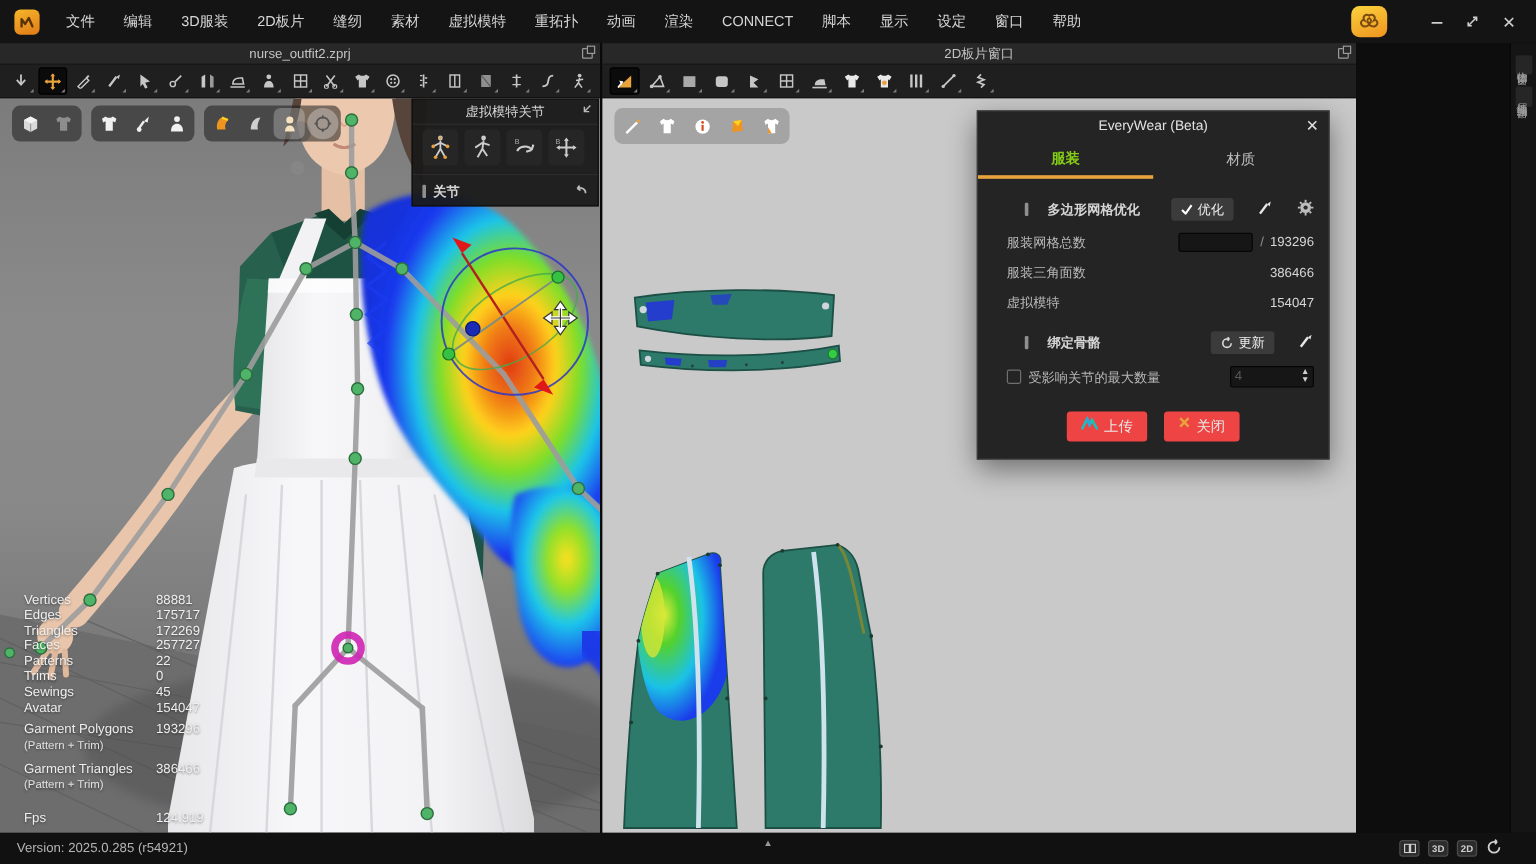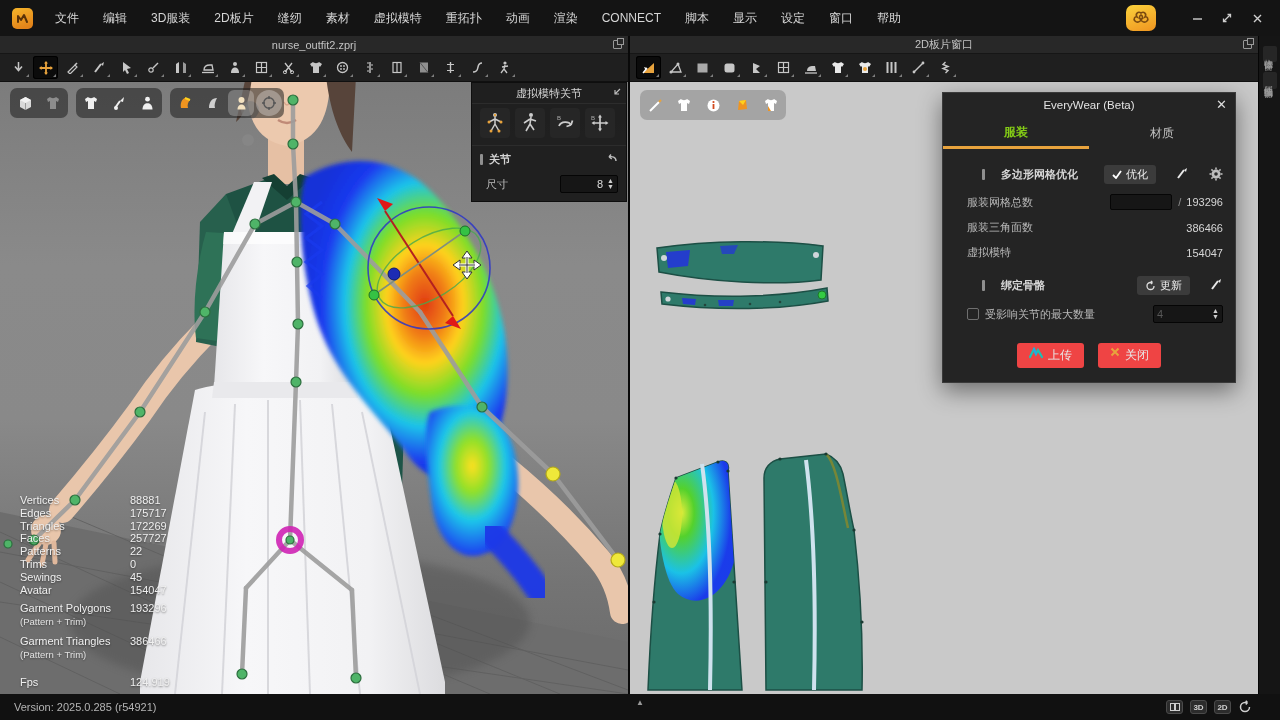--- a/index.html
+++ b/index.html
@@ -14,21 +14,21 @@
              background:linear-gradient(160deg,#f6b52a,#e07b17); display:flex; align-items:center; justify-content:center; }
   .menu-item { color:#d6d6d6; font-size:12px; padding:0 12px; height:36px; line-height:36px; cursor:default; }
   .mb-spacer { flex:1; }
   .brandicon { width:30px; height:26px; border-radius:7px; background:linear-gradient(160deg,#fbd23c,#ef9420);
                display:flex; align-items:center; justify-content:center; margin-right:26px; }
   .winctl { width:30px; height:36px; display:flex; align-items:center; justify-content:center; }
 
   
   .workspace { position:absolute; top:36px; left:0; right:0; bottom:26px; display:flex; }
   .pane { display:flex; flex-direction:column; background:#1d1d1d; }
-  .pane-left { width:628px; }
+  .pane-left { width:500px; }
   .vdiv { width:2px; background:#090909; }
   .pane-right { width:628px; }
   .pane-title { height:18px; background:#282828; color:#c3c3c3; font-size:11px; display:flex;
                 align-items:center; justify-content:center; position:relative; border-bottom:1px solid #161616; }
   .float-ico { position:absolute; right:6px; top:4px; width:9px; height:9px; border:1px solid #9a9a9a; border-radius:1px; }
   .float-ico::after { content:""; position:absolute; right:-3px; top:-3px; width:5px; height:5px; border:1px solid #9a9a9a; background:#282828; }
   .toolbar { height:28px; background:#1f1f1f; display:flex; align-items:center; padding:0 6px; gap:2px; border-bottom:1px solid #101010; }
   .ib { width:25px; height:23px; display:flex; align-items:center; justify-content:center; border-radius:3px; position:relative; cursor:pointer; }
   .ib::after { content:""; position:absolute; right:2px; bottom:2px; width:0; height:0;
                border-bottom:3px solid #7e7e7e; border-left:3px solid transparent; }
@@ -607,30 +607,20 @@
                 </svg>
               </div>
           </div>
           <div class="sec" style="border-top:1px solid #2c2c2c;">
             <span class="sec-bar"></span>
             <span class="sec-title">关节</span>
             <span><svg width="12" height="11" viewBox="0 0 12 11">
                   <path d="M10 8 C10 4 6 3 3 4 M3 4 L5 1.5 M3 4 L5.8 5.8" fill="none" stroke="#bbb" stroke-width="1.4"></path>
                 </svg></span>
           </div>
-          <div class="jp-row">
-            <span class="jp-lab">尺寸</span>
-            <div class="spin">
-              <span class="val">8</span>
-              <span class="steppers">
-                  <span>▲</span>
-                  <span>▼</span>
-                </span>
-            </div>
-          </div>
         </div>
       </div>
     </div>
 
     <div class="vdiv"></div>
 
     <div class="pane pane-right">
       <div class="pane-title">
         <span>2D板片窗口</span>
         <span class="float-ico"></span>

